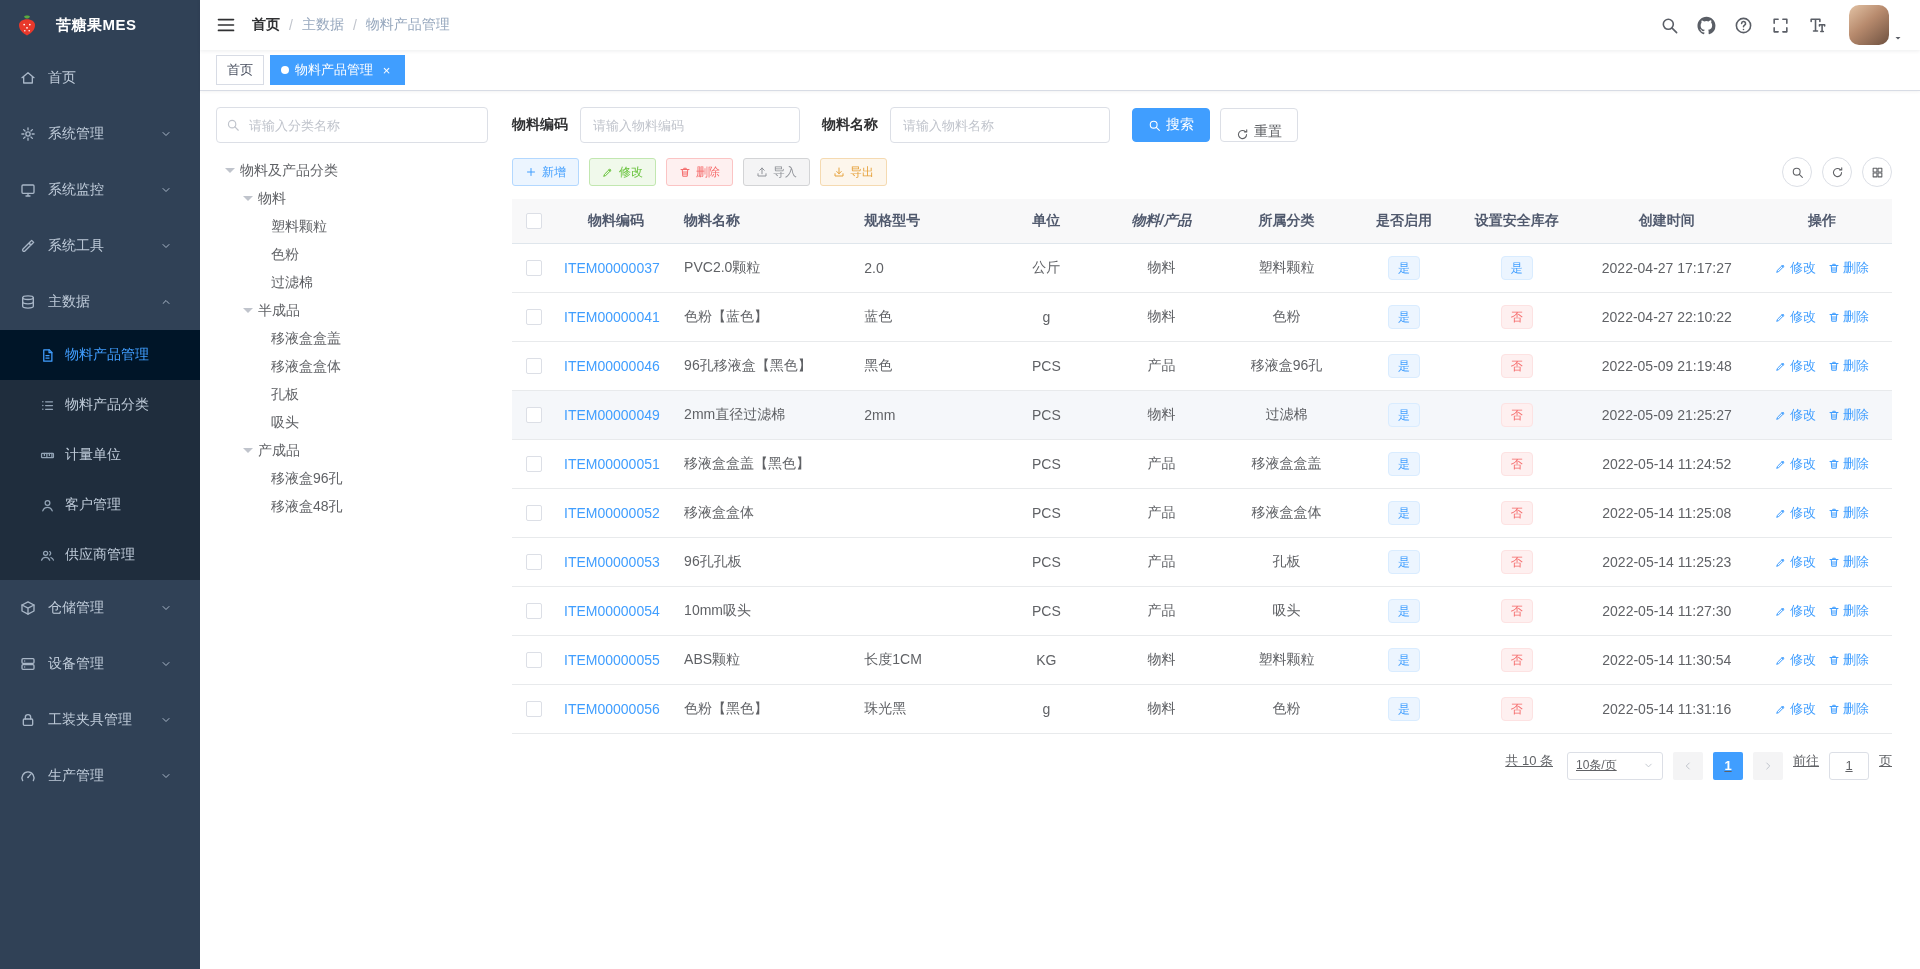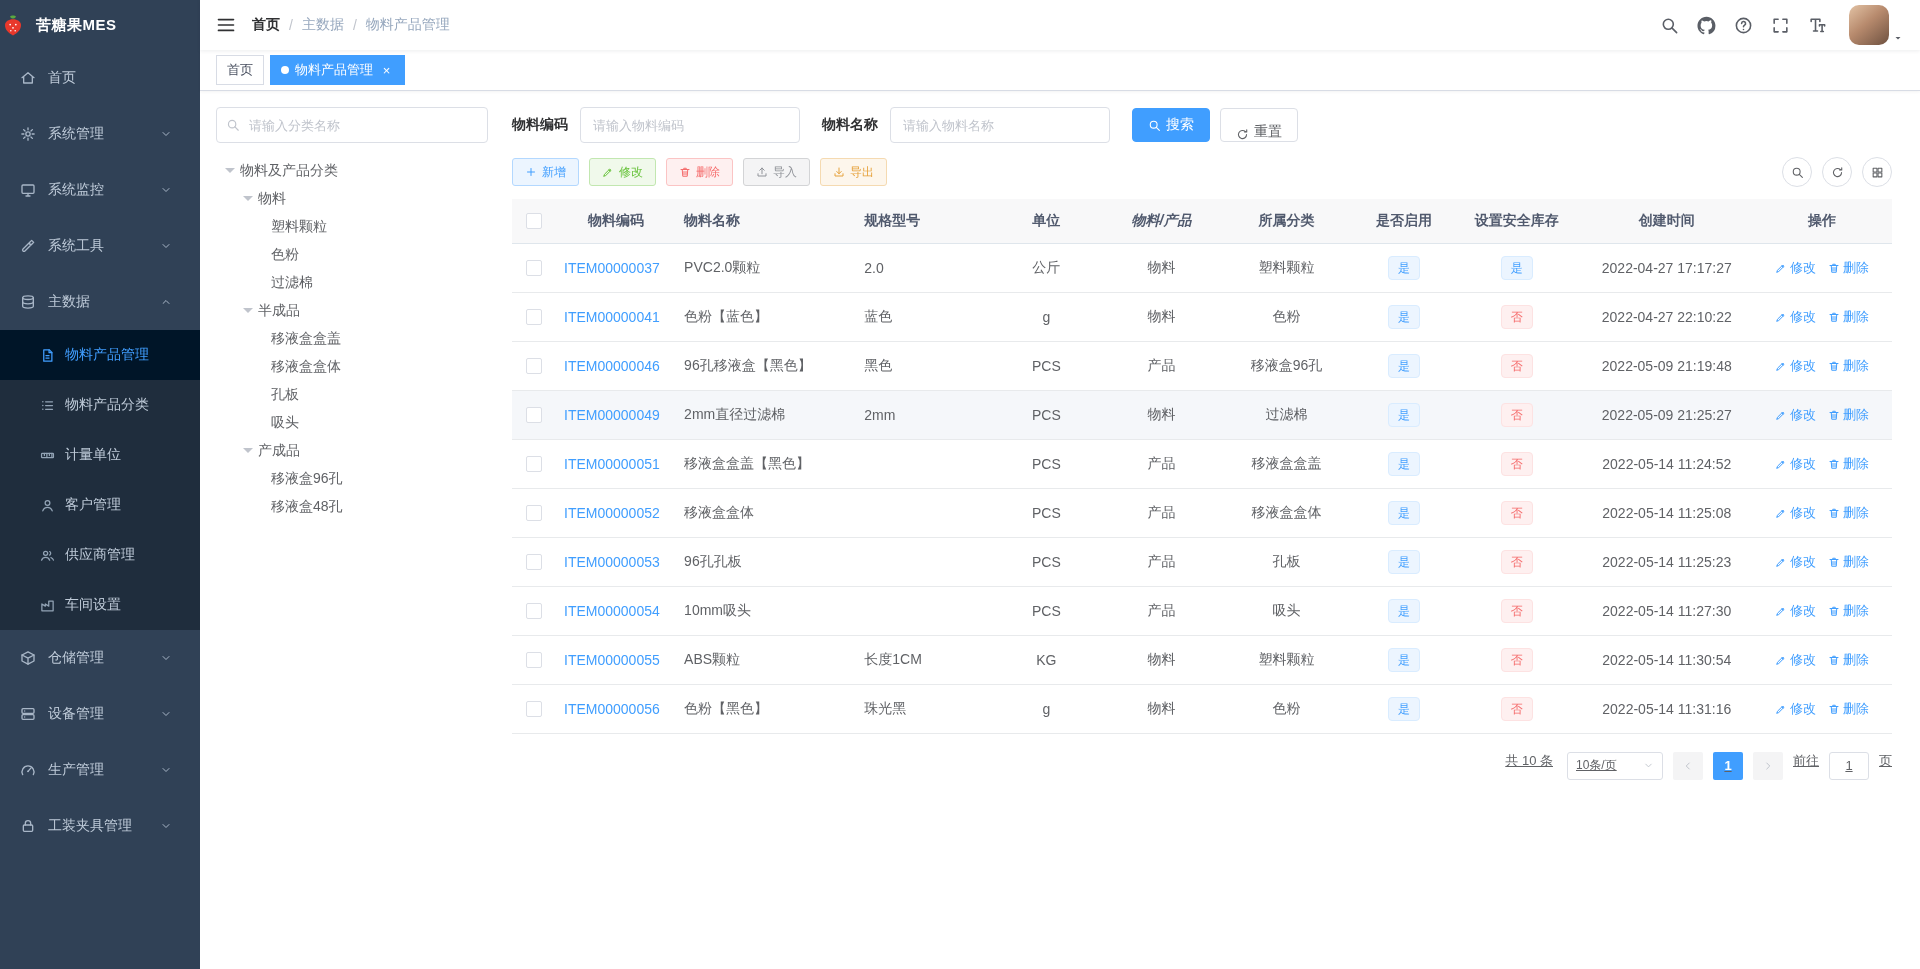--- a/index.html
+++ b/index.html
@@ -8,21 +8,21 @@
   }
   *{box-sizing:border-box;margin:0;padding:0;}
   html,body{width:1920px;height:969px;overflow:hidden;}
   body{font-family:"Liberation Sans","DejaVu Sans",sans-serif;background:#fff;color:#606266;font-size:14px;}
   .icon{display:inline-flex;width:16px;height:16px;flex-shrink:0;}
   .icon svg{width:100%;height:100%;display:block;}
   .app{display:flex;width:100%;height:100%;}
 
   
   .sidebar{width:200px;height:100%;background:var(--sidebar-bg);flex-shrink:0;display:flex;flex-direction:column;}
-  .logo{height:50px;display:flex;align-items:center;gap:10px;cursor:pointer;flex-shrink:0;}
+  .logo{height:50px;display:flex;align-items:center;padding-left:14px;gap:16px;cursor:pointer;flex-shrink:0;}
   .logo .icon{width:26px;height:26px;}
   .logo-text{color:#fff;font-weight:700;font-size:15px;letter-spacing:.5px;}
   .menu{flex:1;overflow:hidden;}
   .menu-item{height:56px;display:flex;align-items:center;padding:0 20px;color:#bfcbd9;cursor:pointer;position:relative;}
   .menu-item .icon{margin-right:12px;color:#a8b6c7;}
   .menu-label{flex:1;white-space:nowrap;overflow:hidden;}
   .menu-arrow{position:absolute;right:16px;width:12px;height:12px;color:#9aa9bb;}
   .menu-arrow.up{transform:rotate(180deg);}
   .submenu{background:var(--submenu-bg);}
   .submenu-item{height:50px;display:flex;align-items:center;padding-left:40px;color:#bfcbd9;cursor:pointer;}
@@ -243,28 +243,20 @@
           </div>
           <div class="submenu-item">
             <span class="icon">
               <svg viewBox="0 0 24 24" fill="none" stroke="currentColor" stroke-width="2" stroke-linecap="round" stroke-linejoin="round">
                 <circle cx="9" cy="8.5" r="3.3"></circle>
                 <path d="M2.5 19.5c1.2-3 3.6-4.5 6.5-4.5s5.3 1.5 6.5 4.5M15.5 5.7a3.3 3.3 0 0 1 0 5.7M17.5 15.3c2 .7 3.4 2.1 4 4.2"></path>
               </svg>
             </span>
             <span class="menu-label">供应商管理</span>
           </div>
-          <div class="submenu-item">
-            <span class="icon">
-              <svg viewBox="0 0 24 24" fill="none" stroke="currentColor" stroke-width="2" stroke-linecap="round" stroke-linejoin="round">
-                <path d="M3 20.5V9.5l5.5 3.5V9.5l5.5 3.5V5h7v15.5z"></path>
-              </svg>
-            </span>
-            <span class="menu-label">车间设置</span>
-          </div>
         </div>
         <div class="menu-item">
           <span class="icon">
             <svg viewBox="0 0 24 24" fill="none" stroke="currentColor" stroke-width="2" stroke-linecap="round" stroke-linejoin="round">
               <path d="M12 2.8 21 7.5v9L12 21.2 3 16.5v-9z"></path>
               <path d="M3 7.5l9 4.7 9-4.7M12 12.2v9"></path>
             </svg>
           </span>
           <span class="menu-label">仓储管理</span>
           <span class="icon menu-arrow">
@@ -285,40 +277,40 @@
           <span class="menu-label">设备管理</span>
           <span class="icon menu-arrow">
             <svg viewBox="0 0 24 24" fill="none" stroke="currentColor" stroke-width="2" stroke-linecap="round" stroke-linejoin="round">
               <path d="M6 9l6 6 6-6"></path>
             </svg>
           </span>
         </div>
         <div class="menu-item">
           <span class="icon">
             <svg viewBox="0 0 24 24" fill="none" stroke="currentColor" stroke-width="2" stroke-linecap="round" stroke-linejoin="round">
+              <rect x="5" y="10.5" width="14" height="9.5" rx="1.5"></rect>
+              <path d="M8 10.5V8a4 4 0 0 1 8 0v2.5"></path>
+            </svg>
+          </span>
+          <span class="menu-label">工装夹具管理</span>
+          <span class="icon menu-arrow">
+            <svg viewBox="0 0 24 24" fill="none" stroke="currentColor" stroke-width="2" stroke-linecap="round" stroke-linejoin="round">
+              <path d="M6 9l6 6 6-6"></path>
+            </svg>
+          </span>
+        </div>
+        <div class="menu-item">
+          <span class="icon">
+            <svg viewBox="0 0 24 24" fill="none" stroke="currentColor" stroke-width="2" stroke-linecap="round" stroke-linejoin="round">
               <path d="M4 19a9 9 0 1 1 16 0"></path>
               <path d="M12 14l4.2-4.8"></path>
               <circle cx="12" cy="14" r="1.3" fill="currentColor" stroke="none"></circle>
             </svg>
           </span>
           <span class="menu-label">生产管理</span>
-          <span class="icon menu-arrow">
-            <svg viewBox="0 0 24 24" fill="none" stroke="currentColor" stroke-width="2" stroke-linecap="round" stroke-linejoin="round">
-              <path d="M6 9l6 6 6-6"></path>
-            </svg>
-          </span>
-        </div>
-        <div class="menu-item">
-          <span class="icon">
-            <svg viewBox="0 0 24 24" fill="none" stroke="currentColor" stroke-width="2" stroke-linecap="round" stroke-linejoin="round">
-              <rect x="5" y="10.5" width="14" height="9.5" rx="1.5"></rect>
-              <path d="M8 10.5V8a4 4 0 0 1 8 0v2.5"></path>
-            </svg>
-          </span>
-          <span class="menu-label">工装夹具管理</span>
           <span class="icon menu-arrow">
             <svg viewBox="0 0 24 24" fill="none" stroke="currentColor" stroke-width="2" stroke-linecap="round" stroke-linejoin="round">
               <path d="M6 9l6 6 6-6"></path>
             </svg>
           </span>
         </div>
       </nav>
   </aside>
 
   <div class="main">

